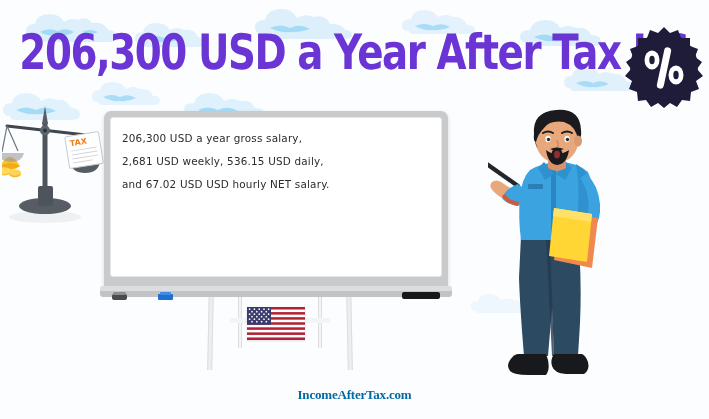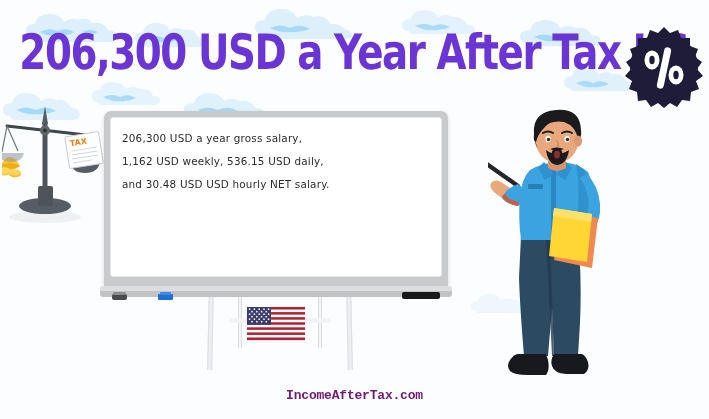--- a/index.html
+++ b/index.html
@@ -113,24 +113,24 @@
   }
 
   
   #teacher{ position:absolute; left:488px; top:108px; width:140px; height:275px; z-index:5; }
 
   
   #footer{
     position:absolute; left:0; bottom:16px; width:709px; text-align:center; z-index:6;
   }
   #footer-text{
-    font-family:Liberation Mono, monospace;
+    font-family:Liberation Serif, serif;
     font-weight:bold;
     font-size:13px;
-    color:#701a75;
+    color:#0369a1;
     letter-spacing:-.2px;
   }
 </style>
 </head>
 <body>
 
 <div id="stage">
 
   <div class="cloud" style="left:20px; top:6px;">
     <svg width="120" height="40" viewBox="0 0 120 40">
@@ -321,22 +321,22 @@
         </g>
       </svg>
     </div>
   </div>
 
   <div id="whiteboard">
     <div id="wb-frame"></div>
     <div id="wb-inner"></div>
     <div id="wb-text">
       <div>206,300 USD a year gross salary,</div>
-      <div>1,162 USD weekly, 536.15 USD daily,</div>
-      <div>and 30.48 USD USD hourly NET salary.</div>
+      <div>2,681 USD weekly, 536.15 USD daily,</div>
+      <div>and 67.02 USD USD hourly NET salary.</div>
     </div>
     <div id="wb-tray">
       <div class="tray-item" id="eraser"></div>
       <div class="tray-item" id="marker-blue"></div>
       <div class="tray-item" id="marker-black"></div>
     </div>
   </div>
 
   <div id="teacher">
     <svg width="140" height="275" viewBox="0 0 140 275">

